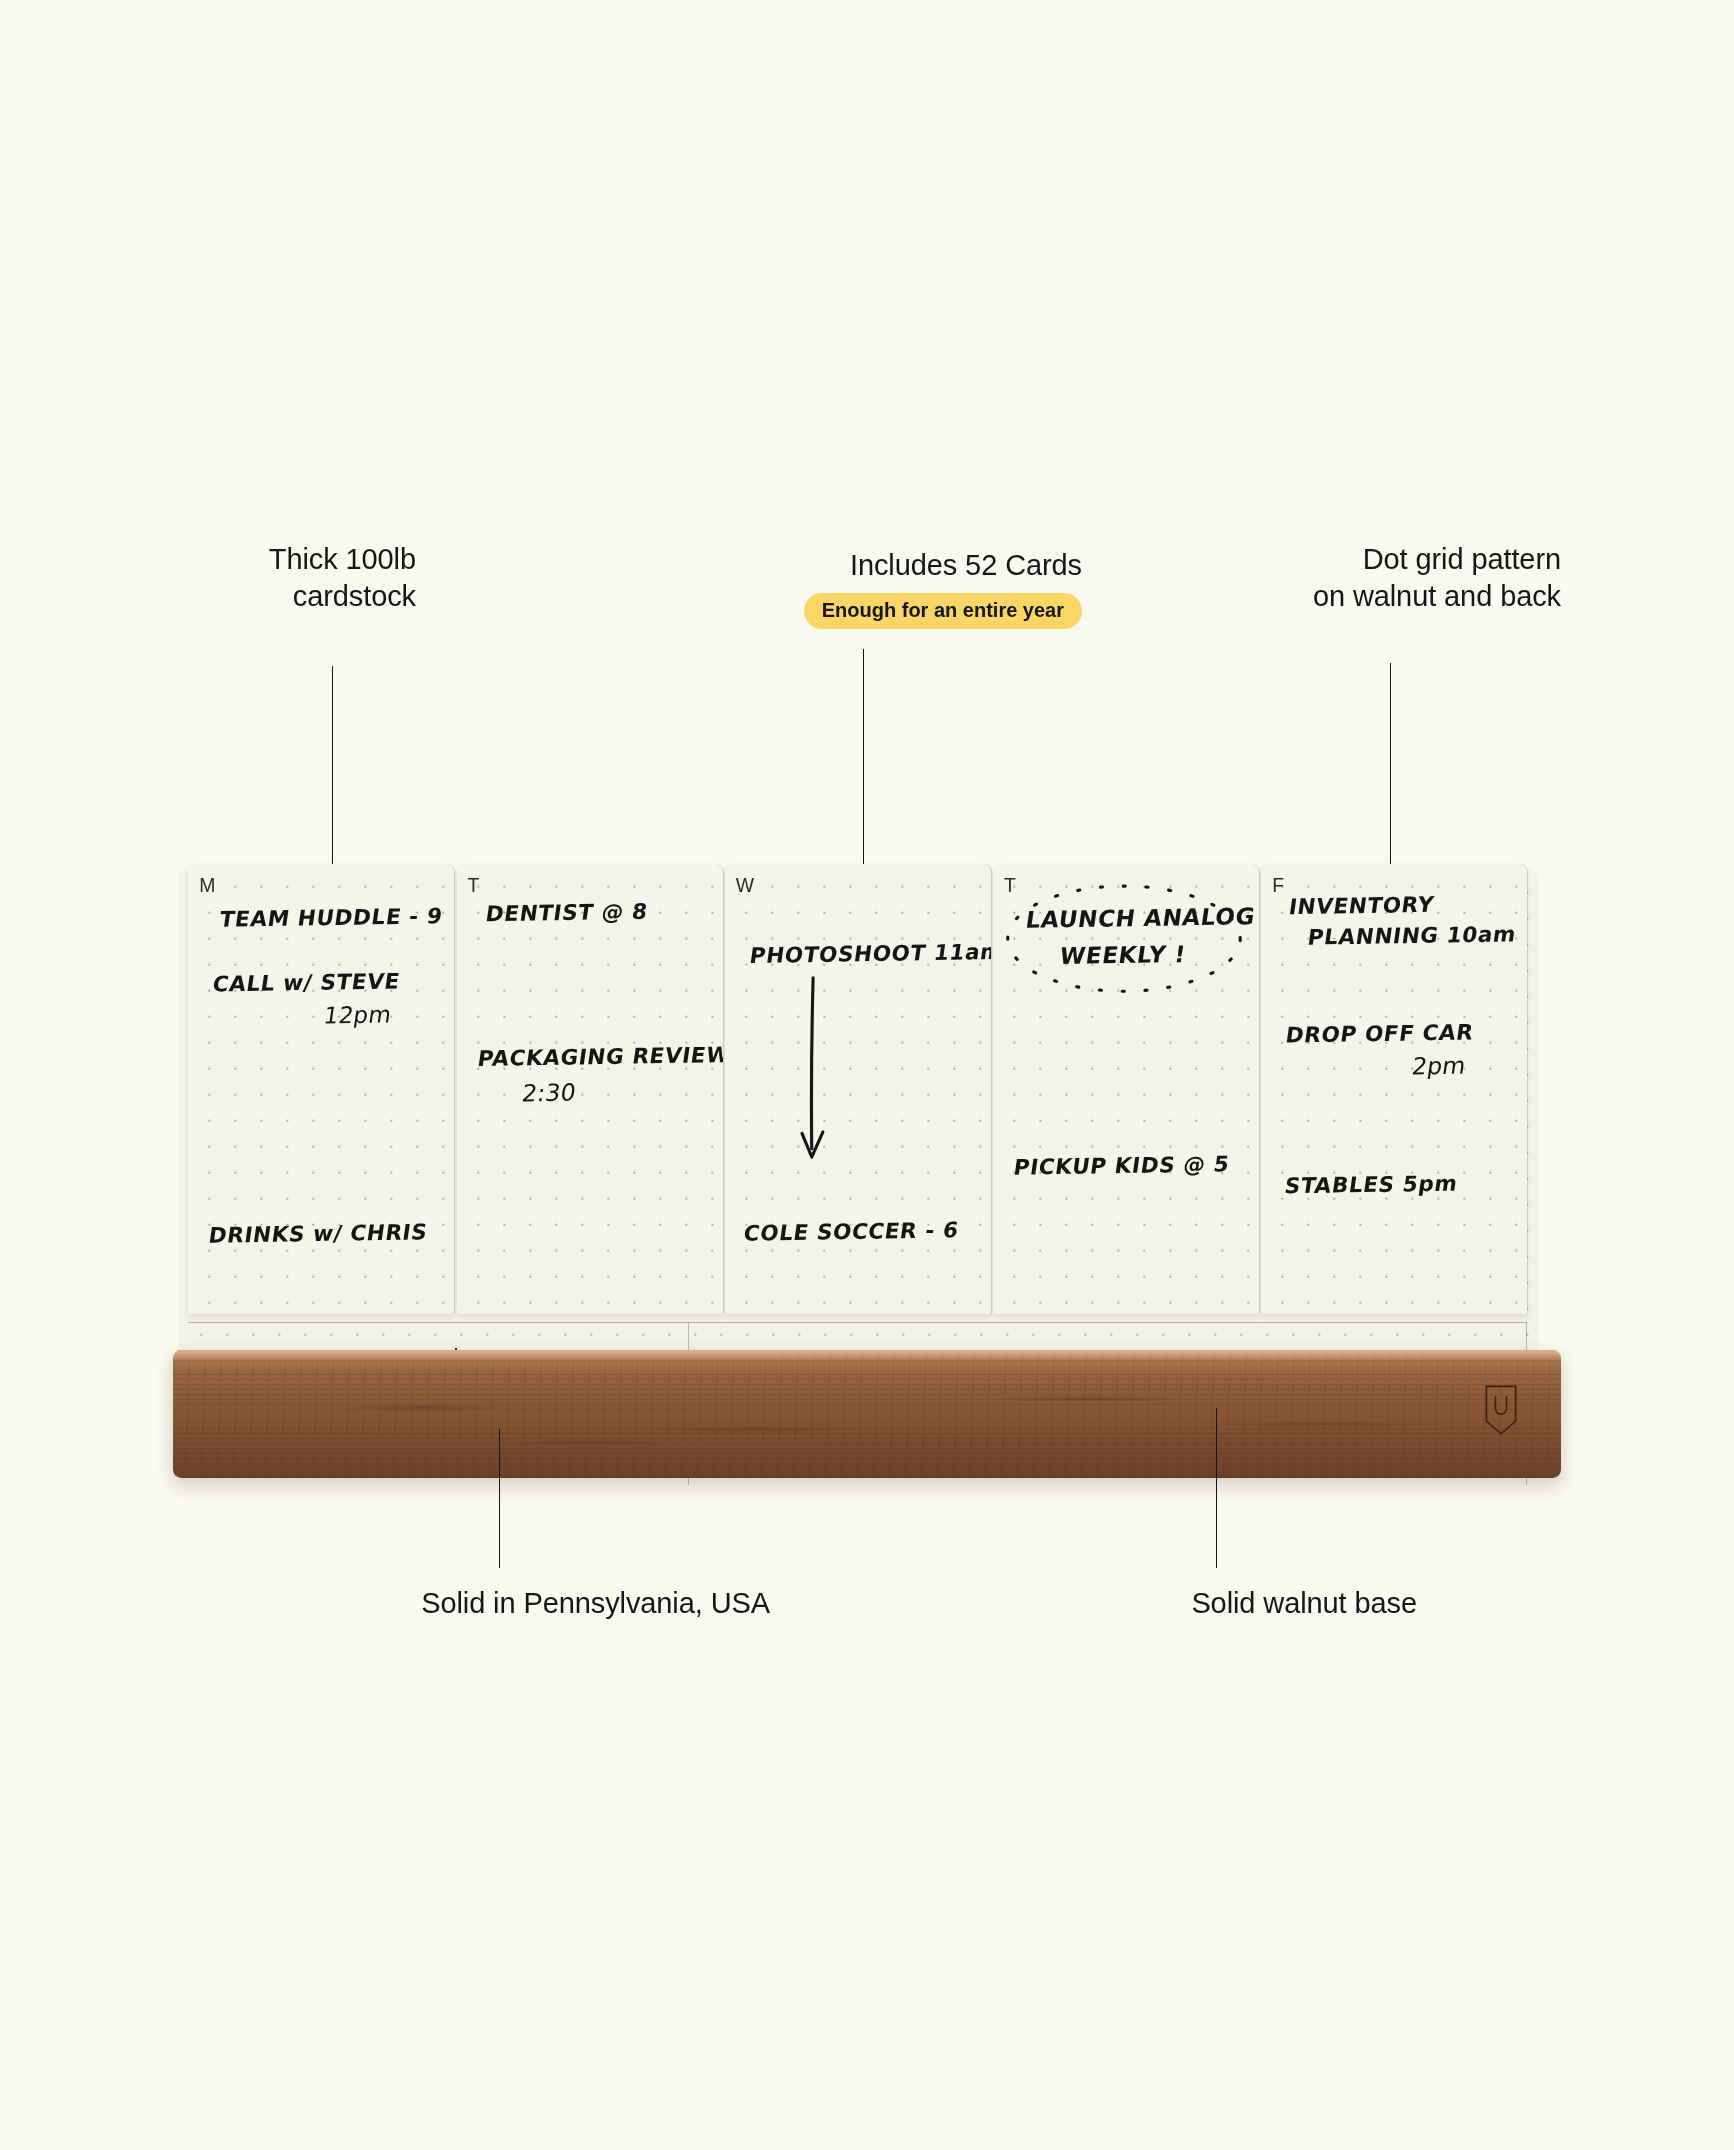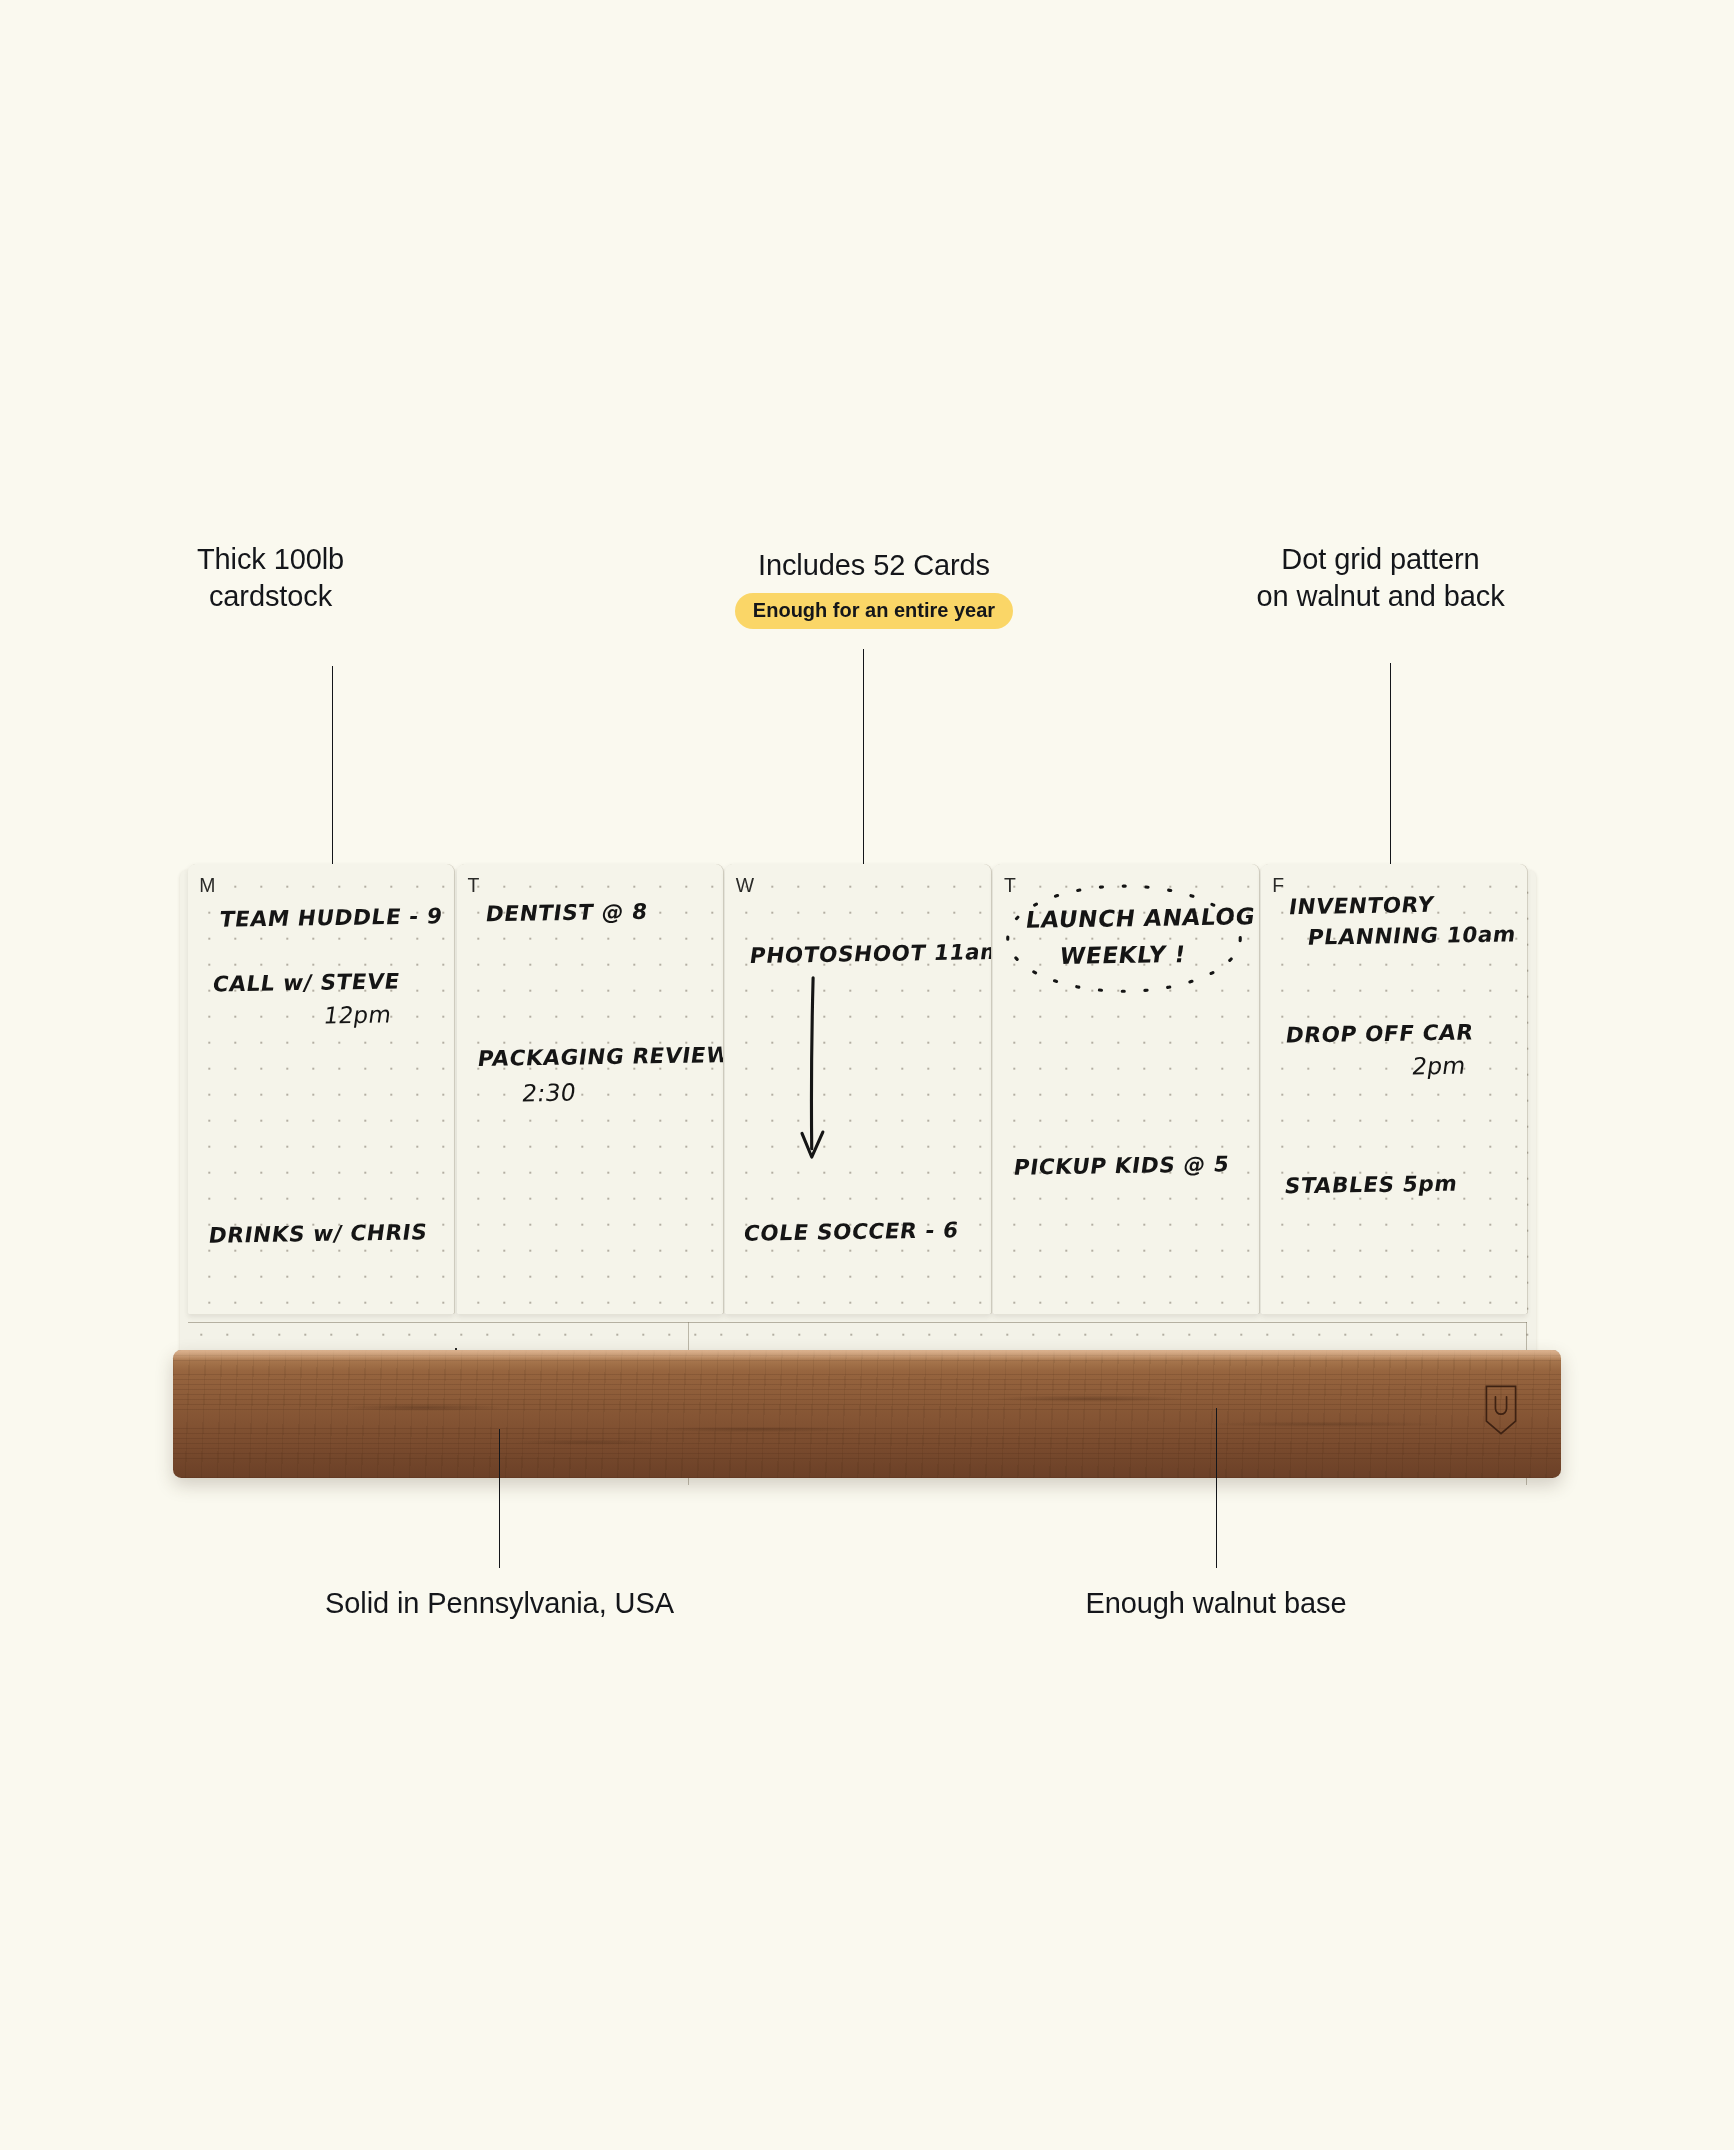--- a/index.html
+++ b/index.html
@@ -7,21 +7,21 @@
   body {
     background:#faf9ef;
     font-family:"Liberation Sans", sans-serif;
     position:relative;
     overflow:hidden;
   }
 
   
   .callout {
     position:absolute;
-    text-align:center;
+    text-align:right;
     color:#14161a;
   }
   .callout .ctitle {
     font-size:29px;
     line-height:1.28;
     font-weight:400;
     letter-spacing:-0.1px;
     white-space:pre-line;
   }
   .badge {
@@ -314,15 +314,15 @@
 
 </div>
 
 <div class="leader" style="left:499px; top:1429px; height:139px;"></div>
 <div class="callout" style="left:229px; top:1585px; width:541px;">
   <div class="ctitle">Solid in Pennsylvania, USA</div>
 </div>
 
 <div class="leader" style="left:1216px; top:1408px; height:160px;"></div>
 <div class="callout" style="left:1015px; top:1585px; width:402px;">
-  <div class="ctitle">Enough walnut base</div>
+  <div class="ctitle">Solid walnut base</div>
 </div>
 
 
 </body></html>

